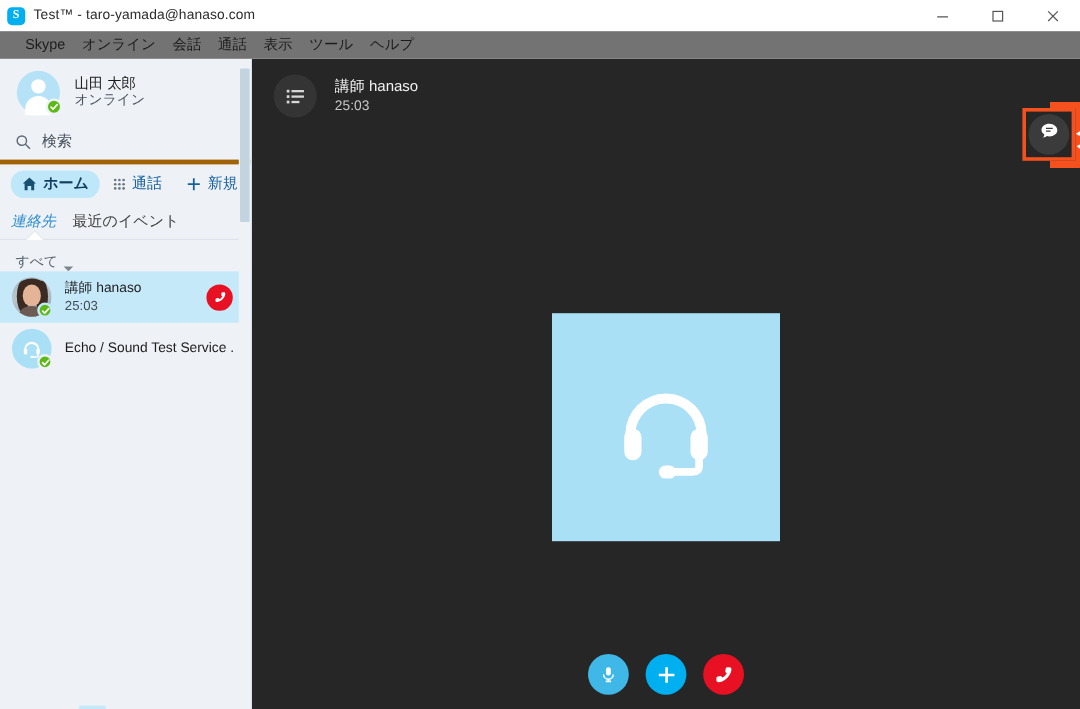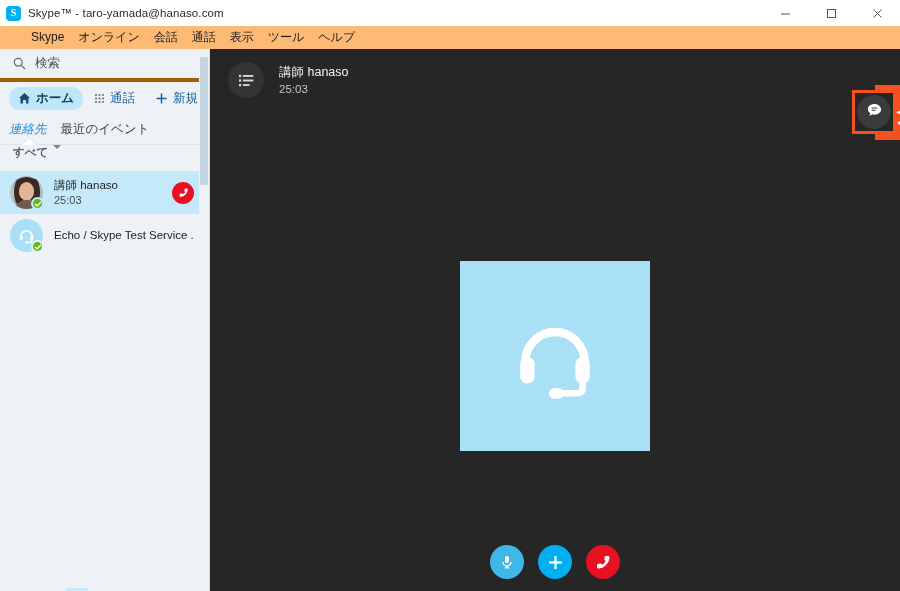--- a/index.html
+++ b/index.html
@@ -49,24 +49,24 @@
     width: 46px; height: 26px;
     display: flex; align-items: center; justify-content: center;
     color: #4a4a4a;
   }
   .win-btn svg { display: block; }
 
   
   .menubar {
     height: 23px;
     flex: 0 0 23px;
-    background: #fdba74;
+    background: #737373;
     display: flex;
     align-items: center;
-    padding-left: 24px;
+    padding-left: 14px;
     position: relative;
     z-index: 3;
   }
   .menu-item {
     font-size: 12px;
     color: #1c1c1c;
     padding: 0 7px;
     line-height: 23px;
     white-space: nowrap;
   }
@@ -174,23 +174,22 @@
     left: 22px; bottom: -1px;
     width: 0; height: 0;
     border-left: 7px solid transparent;
     border-right: 7px solid transparent;
     border-bottom: 7px solid #ffffff;
     filter: drop-shadow(0 -1px 0 #dde3ea);
   }
 
   .filter-row {
     height: 26px;
-    display: flex; align-items: flex-start;
+    display: flex; align-items: flex-end;
     padding-left: 13px;
-    font-weight: bold;
   }
   .filter-text { font-size: 11.5px; color: #55606b; }
   .caret {
     margin-left: 5px;
     width: 0; height: 0;
     border-left: 4px solid transparent;
     border-right: 4px solid transparent;
     border-top: 4px solid #7c868f;
   }
 
@@ -372,21 +371,21 @@
     width: 22px; height: 3px; background: #c6e9fa;
   }
 </style>
 </head>
 <body>
 
 <div id="app">
 
   <div class="titlebar">
     <div class="tb-logo">S</div>
-    <div class="tb-title">Skype™ - taro-yamada@hanaso.com</div>
+    <div class="tb-title">Test™ - taro-yamada@hanaso.com</div>
     <div class="win-controls">
       <div class="win-btn">
         <svg width="11" height="11" viewBox="0 0 11 11">
             <line x1="1" y1="6" x2="10" y2="6" stroke="#555" stroke-width="1"></line>
           </svg>
       </div>
       <div class="win-btn">
         <svg width="11" height="11" viewBox="0 0 11 11">
             <rect x="1.5" y="1.5" width="8" height="8" fill="none" stroke="#555" stroke-width="1"></rect>
           </svg>
@@ -407,20 +406,37 @@
     <div class="menu-item">通話</div>
     <div class="menu-item">表示</div>
     <div class="menu-item">ツール</div>
     <div class="menu-item">ヘルプ</div>
   </div>
 
   <div class="body">
 
     <div class="sidebar">
 
+      <div class="profile">
+        <div class="avatar-wrap">
+          <div class="avatar-circle">
+            <div class="avatar-person-head"></div>
+            <div class="avatar-person-body"></div>
+          </div>
+          <div class="status-dot">
+            <svg width="8" height="8" viewBox="0 0 8 8">
+                <path d="M1.5 4.2 L3.2 6 L6.6 2.2" fill="none" stroke="#fff" stroke-width="1.4" stroke-linecap="round" stroke-linejoin="round"></path>
+              </svg>
+          </div>
+        </div>
+        <div class="profile-text">
+          <div class="profile-name">山田 太郎</div>
+          <div class="profile-status">オンライン</div>
+        </div>
+      </div>
 
       <div class="search-row">
         <span class="search-icon">
           <svg width="13" height="13" viewBox="0 0 13 13">
               <circle cx="5.2" cy="5.2" r="3.9" fill="none" stroke="#5d6a75" stroke-width="1.2"></circle>
               <line x1="8.2" y1="8.2" x2="12" y2="12" stroke="#5d6a75" stroke-width="1.2"></line>
             </svg>
         </span>
         <span class="search-text">検索</span>
       </div>
@@ -513,21 +529,21 @@
                 <rect x="10.4" y="19.4" width="3.4" height="2.6" rx="1.3" fill="#ffffff"></rect>
               </svg>
             </div>
             <div class="c-status-dot">
               <svg width="8" height="8" viewBox="0 0 8 8">
                   <path d="M1.5 4.2 L3.2 6 L6.6 2.2" fill="none" stroke="#fff" stroke-width="1.4" stroke-linecap="round" stroke-linejoin="round"></path>
                 </svg>
             </div>
           </div>
           <div class="c-text">
-            <div class="c-name">Echo / Skype Test Service .</div>
+            <div class="c-name">Echo / Sound Test Service .</div>
           </div>
         </div>
 
       </div>
 
       <div class="sb-track">
         <div class="sb-thumb"></div>
       </div>
 
       <div class="bottom-strip">

